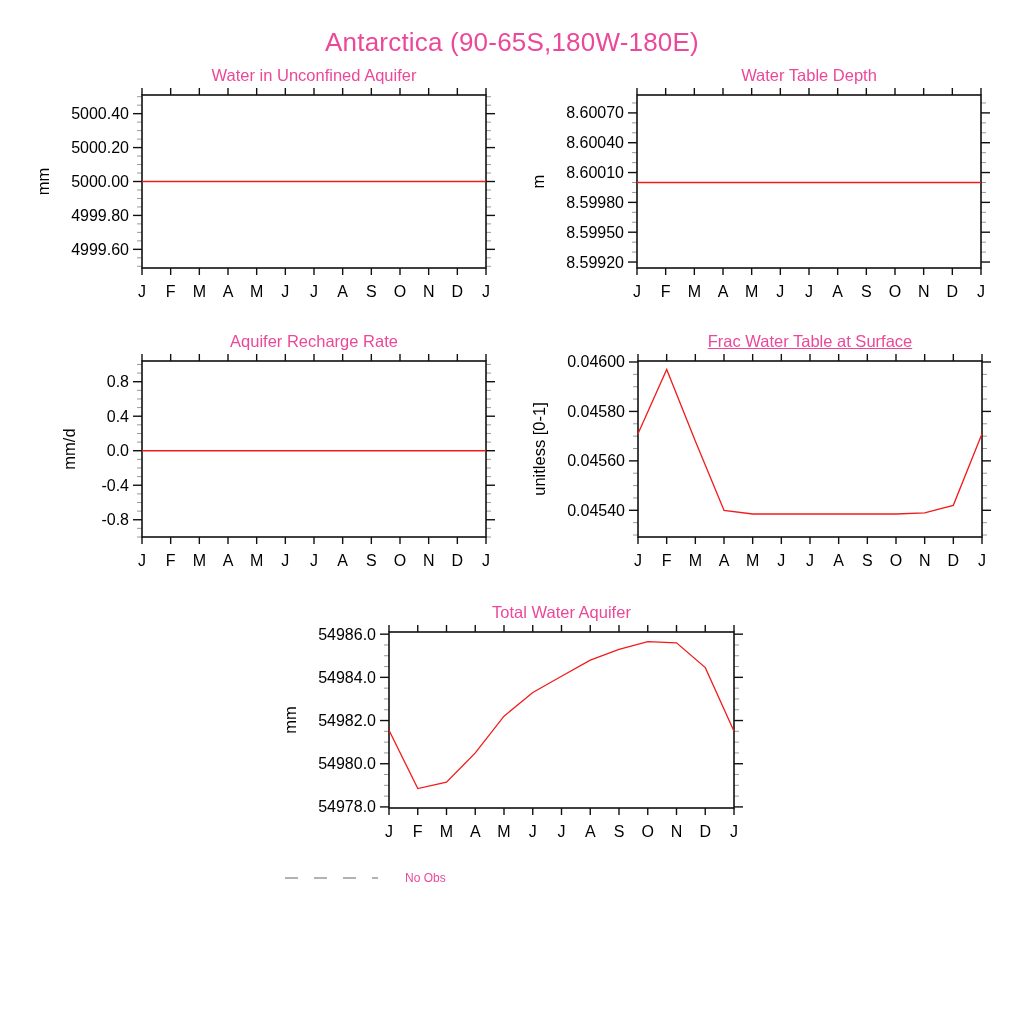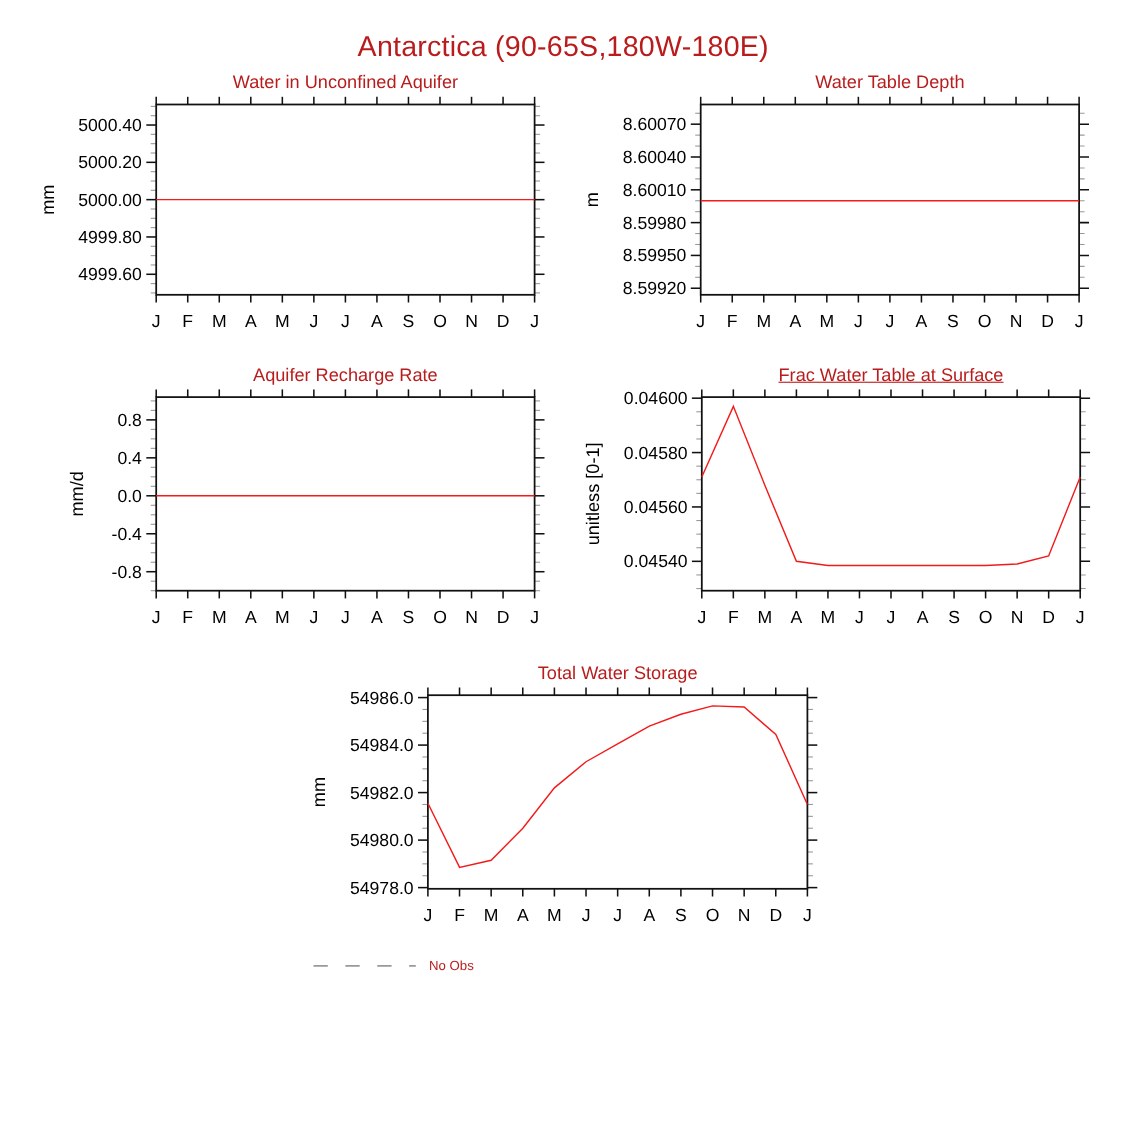--- a/index.html
+++ b/index.html
@@ -1,50 +1,50 @@
 <!DOCTYPE html>
 <html><head>
 <meta charset="utf-8">
 <style>
   html,body{margin:0;padding:0;background:#ffffff;}
   #page{position:relative;width:1024px;height:1024px;background:#ffffff;overflow:hidden;
-        font-family:"Liberation Sans",sans-serif;color:#b91c1c;}
+        font-family:"Liberation Sans",sans-serif;color:#ec4899;}
   .main-title{position:absolute;left:0;top:27px;width:1024px;text-align:center;
               font-size:26px;letter-spacing:0.2px;}
   .panel-title{position:absolute;text-align:center;font-size:16.5px;white-space:nowrap;}
   #pt0{left:142px;top:66px;width:344px;}
   #pt1{left:637px;top:66px;width:344px;}
   #pt2{left:142px;top:332px;width:344px;text-align:center;}
   #pt3{left:638px;top:332px;width:344px;text-decoration:underline;}
   #pt4{left:389px;top:603px;width:345px;}
   svg.plot{position:absolute;overflow:visible;}
   .box{fill:none;stroke:#111;stroke-width:1.6;}
   .mjr{stroke:#111;stroke-width:1.4;}
   .mnr{stroke:#999;stroke-width:1;}
   .series{fill:none;stroke:#f21b1b;stroke-width:1.3;}
   .ylab,.xlab{font-family:"Liberation Sans",sans-serif;font-size:16px;fill:#000;}
   .ulab{font-family:"Liberation Sans",sans-serif;font-size:16.5px;fill:#000;}
-  .legend-row{position:absolute;display:flex;align-items:center;gap:9px;}
+  .legend-row{position:absolute;display:flex;align-items:center;gap:24px;}
   .leg-dash{stroke:#999;stroke-width:1.5;}
   .leg-red{stroke:#ff5a5a;stroke-width:1.2;}
   .leg-txt{font-size:12px;white-space:nowrap;}
   .leg-txt.model{font-size:13px;}
 </style>
 </head>
 <body>
 
 <div id="page">
 
   <div class="main-title">Antarctica (90-65S,180W-180E)</div>
 
   <div class="panel-title" id="pt0">Water in Unconfined Aquifer</div>
   <div class="panel-title" id="pt1">Water Table Depth</div>
   <div class="panel-title" id="pt2">Aquifer Recharge Rate</div>
   <div class="panel-title" id="pt3">Frac Water Table at Surface</div>
-  <div class="panel-title" id="pt4">Total Water Storage</div>
+  <div class="panel-title" id="pt4">Total Water Aquifer</div>
 
   <svg class="plot" width="484" height="271" viewBox="0 0 484 271" style="left: 27px; top: 59px;">
       <line x1="115" y1="207.30392156859116" x2="110" y2="207.30392156859116" class="mnr"></line>
       <line x1="459" y1="207.30392156859116" x2="464" y2="207.30392156859116" class="mnr"></line>
       <line x1="115" y1="198.82352941170117" x2="110" y2="198.82352941170117" class="mnr"></line>
       <line x1="459" y1="198.82352941170117" x2="464" y2="198.82352941170117" class="mnr"></line>
       <line x1="115" y1="181.86274509792125" x2="110" y2="181.86274509792125" class="mnr"></line>
       <line x1="459" y1="181.86274509792125" x2="464" y2="181.86274509792125" class="mnr"></line>
       <line x1="115" y1="173.3823529410313" x2="110" y2="173.3823529410313" class="mnr"></line>
       <line x1="459" y1="173.3823529410313" x2="464" y2="173.3823529410313" class="mnr"></line>

